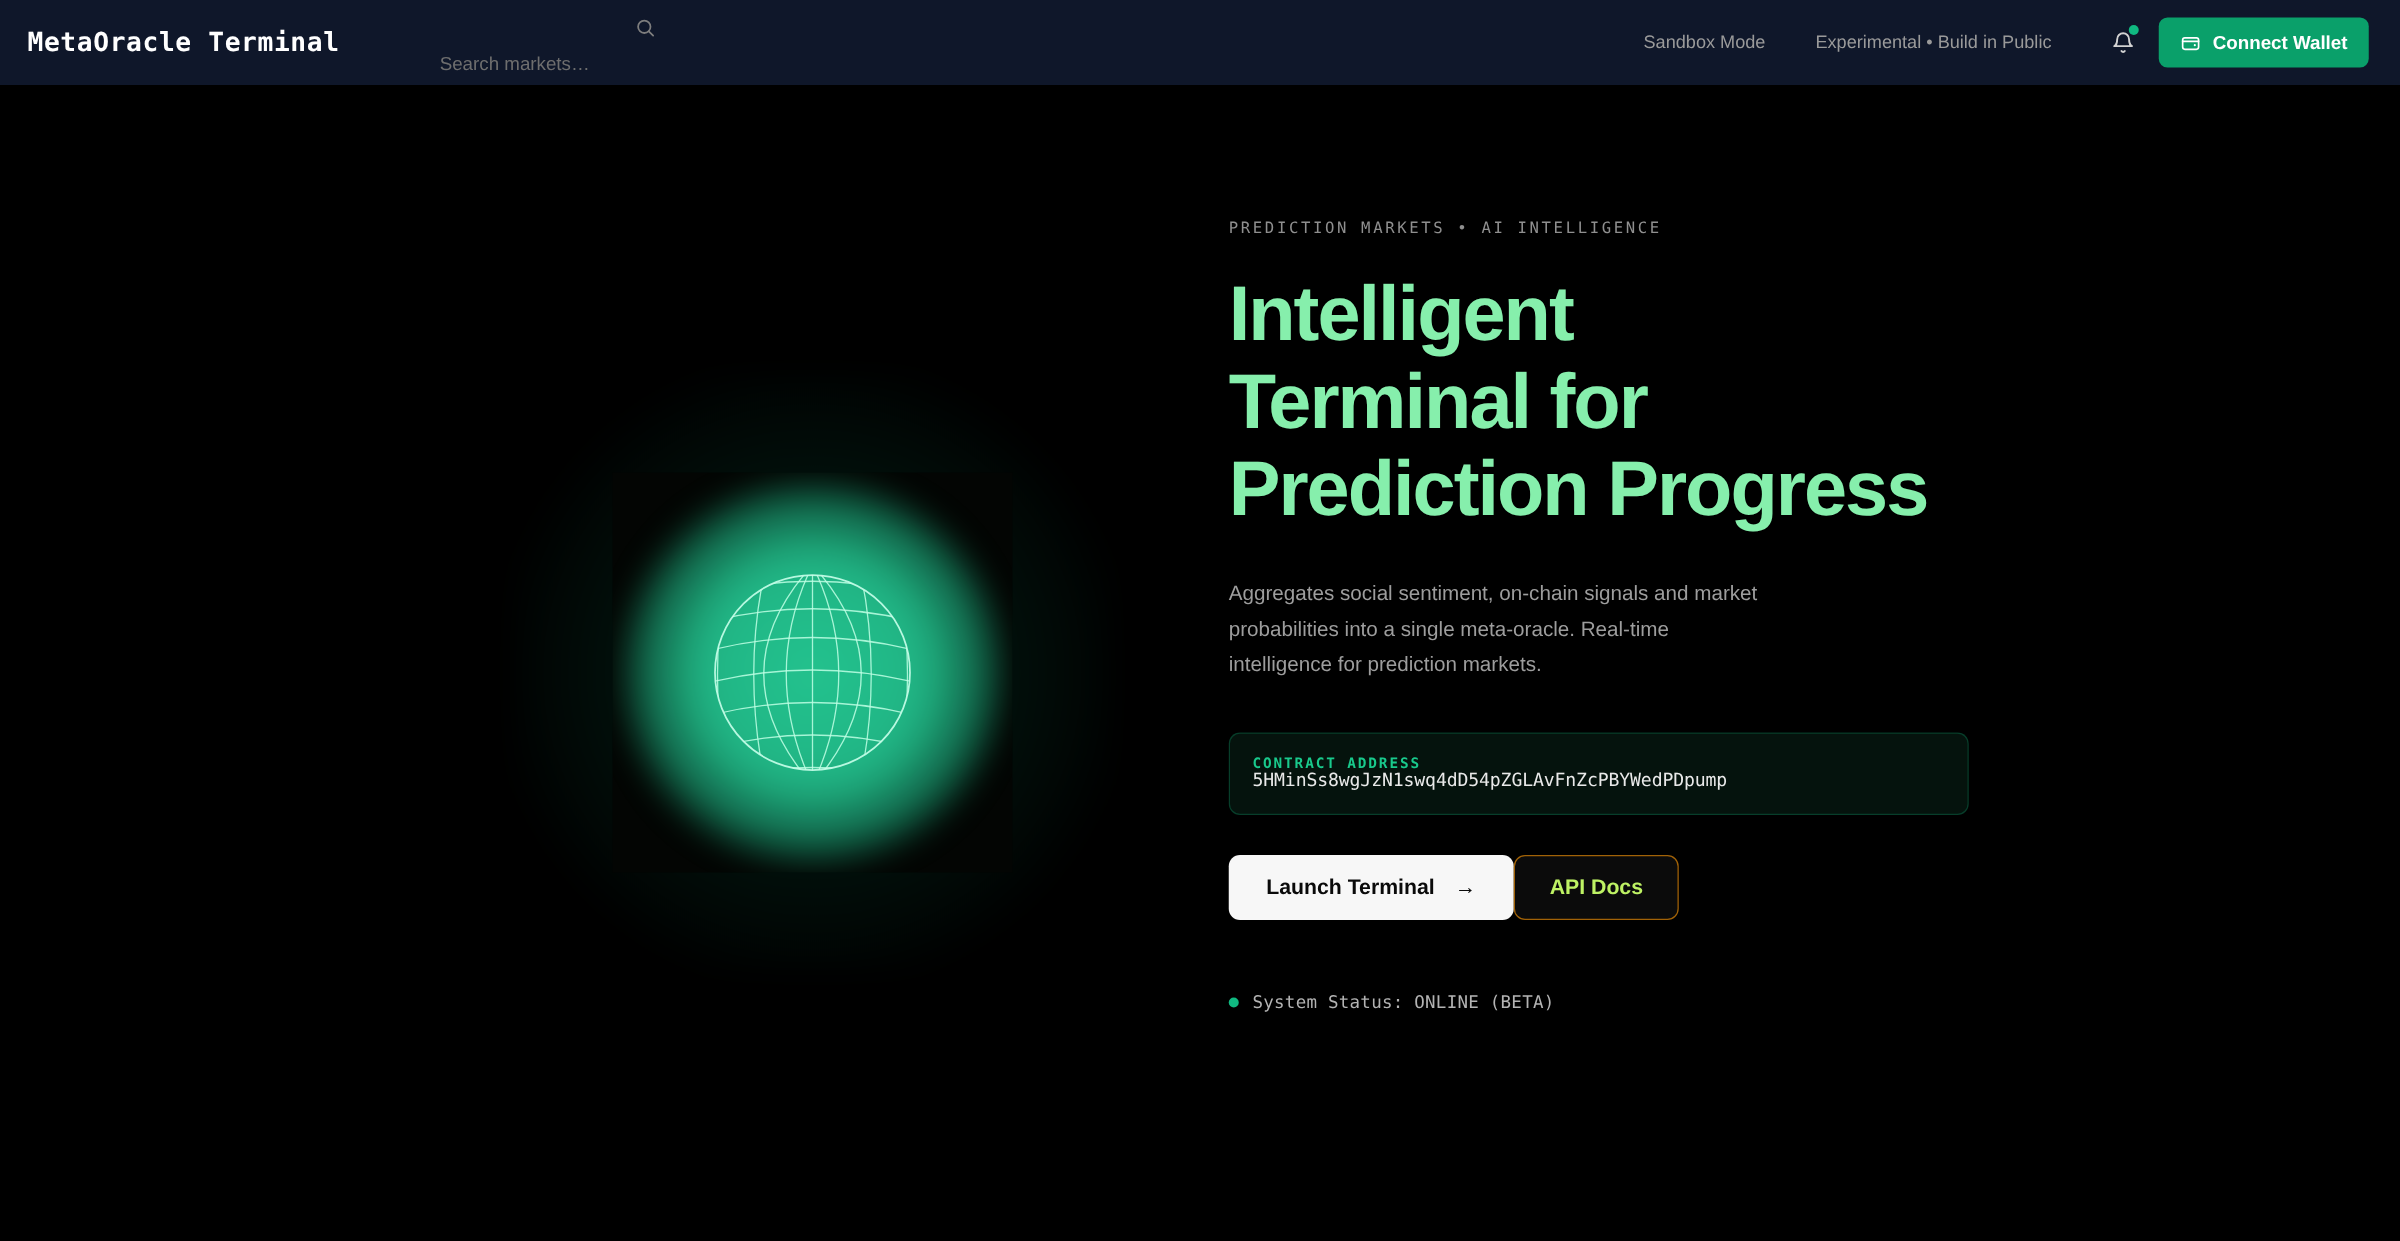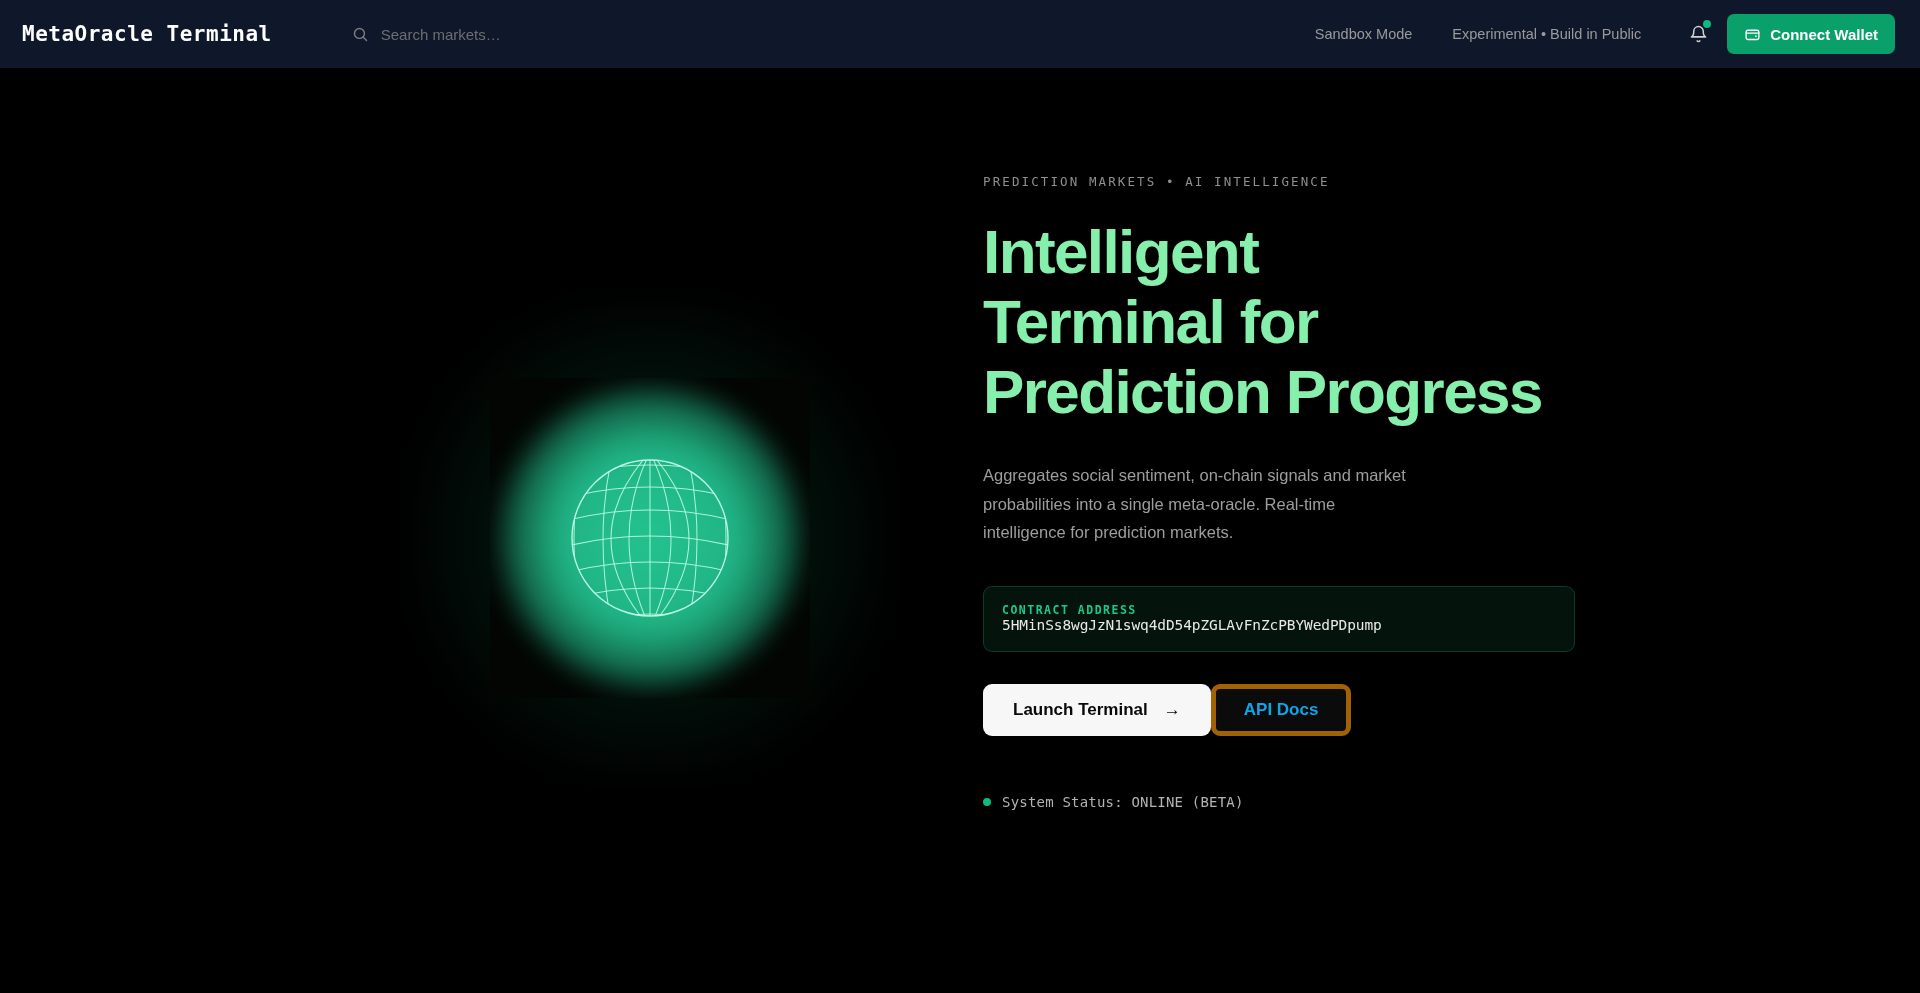--- a/index.html
+++ b/index.html
@@ -38,20 +38,21 @@
     color: #ffffff;
     white-space: nowrap;
   }
 
   .search-wrap {
     display: flex;
     align-items: center;
     margin-left: 80px;
     gap: 12px;
     height: 40px;
+    flex-direction: column;
   }
   .search-icon { width: 17px; height: 17px; display: block; flex: none; }
   .search-input {
     background: transparent;
     border: none;
     outline: none;
     font-family: "Liberation Sans", sans-serif;
     font-size: 15px;
     color: #d6d6d6;
     width: 330px;
@@ -247,22 +248,22 @@
     cursor: pointer;
     display: flex;
     align-items: center;
     gap: 16px;
     white-space: nowrap;
   }
   .btn-secondary {
     height: 52px;
     padding: 0 28px;
     background: #0b0b0b;
-    color: #0ea5e9;
-    border: 5px solid #a16207;
+    color: #bef264;
+    border: 1px solid #a16207;
     border-radius: 9px;
     font-family: "Liberation Sans", sans-serif;
     font-size: 17px;
     font-weight: 700;
     cursor: pointer;
     display: flex;
     align-items: center;
     white-space: nowrap;
   }
 

